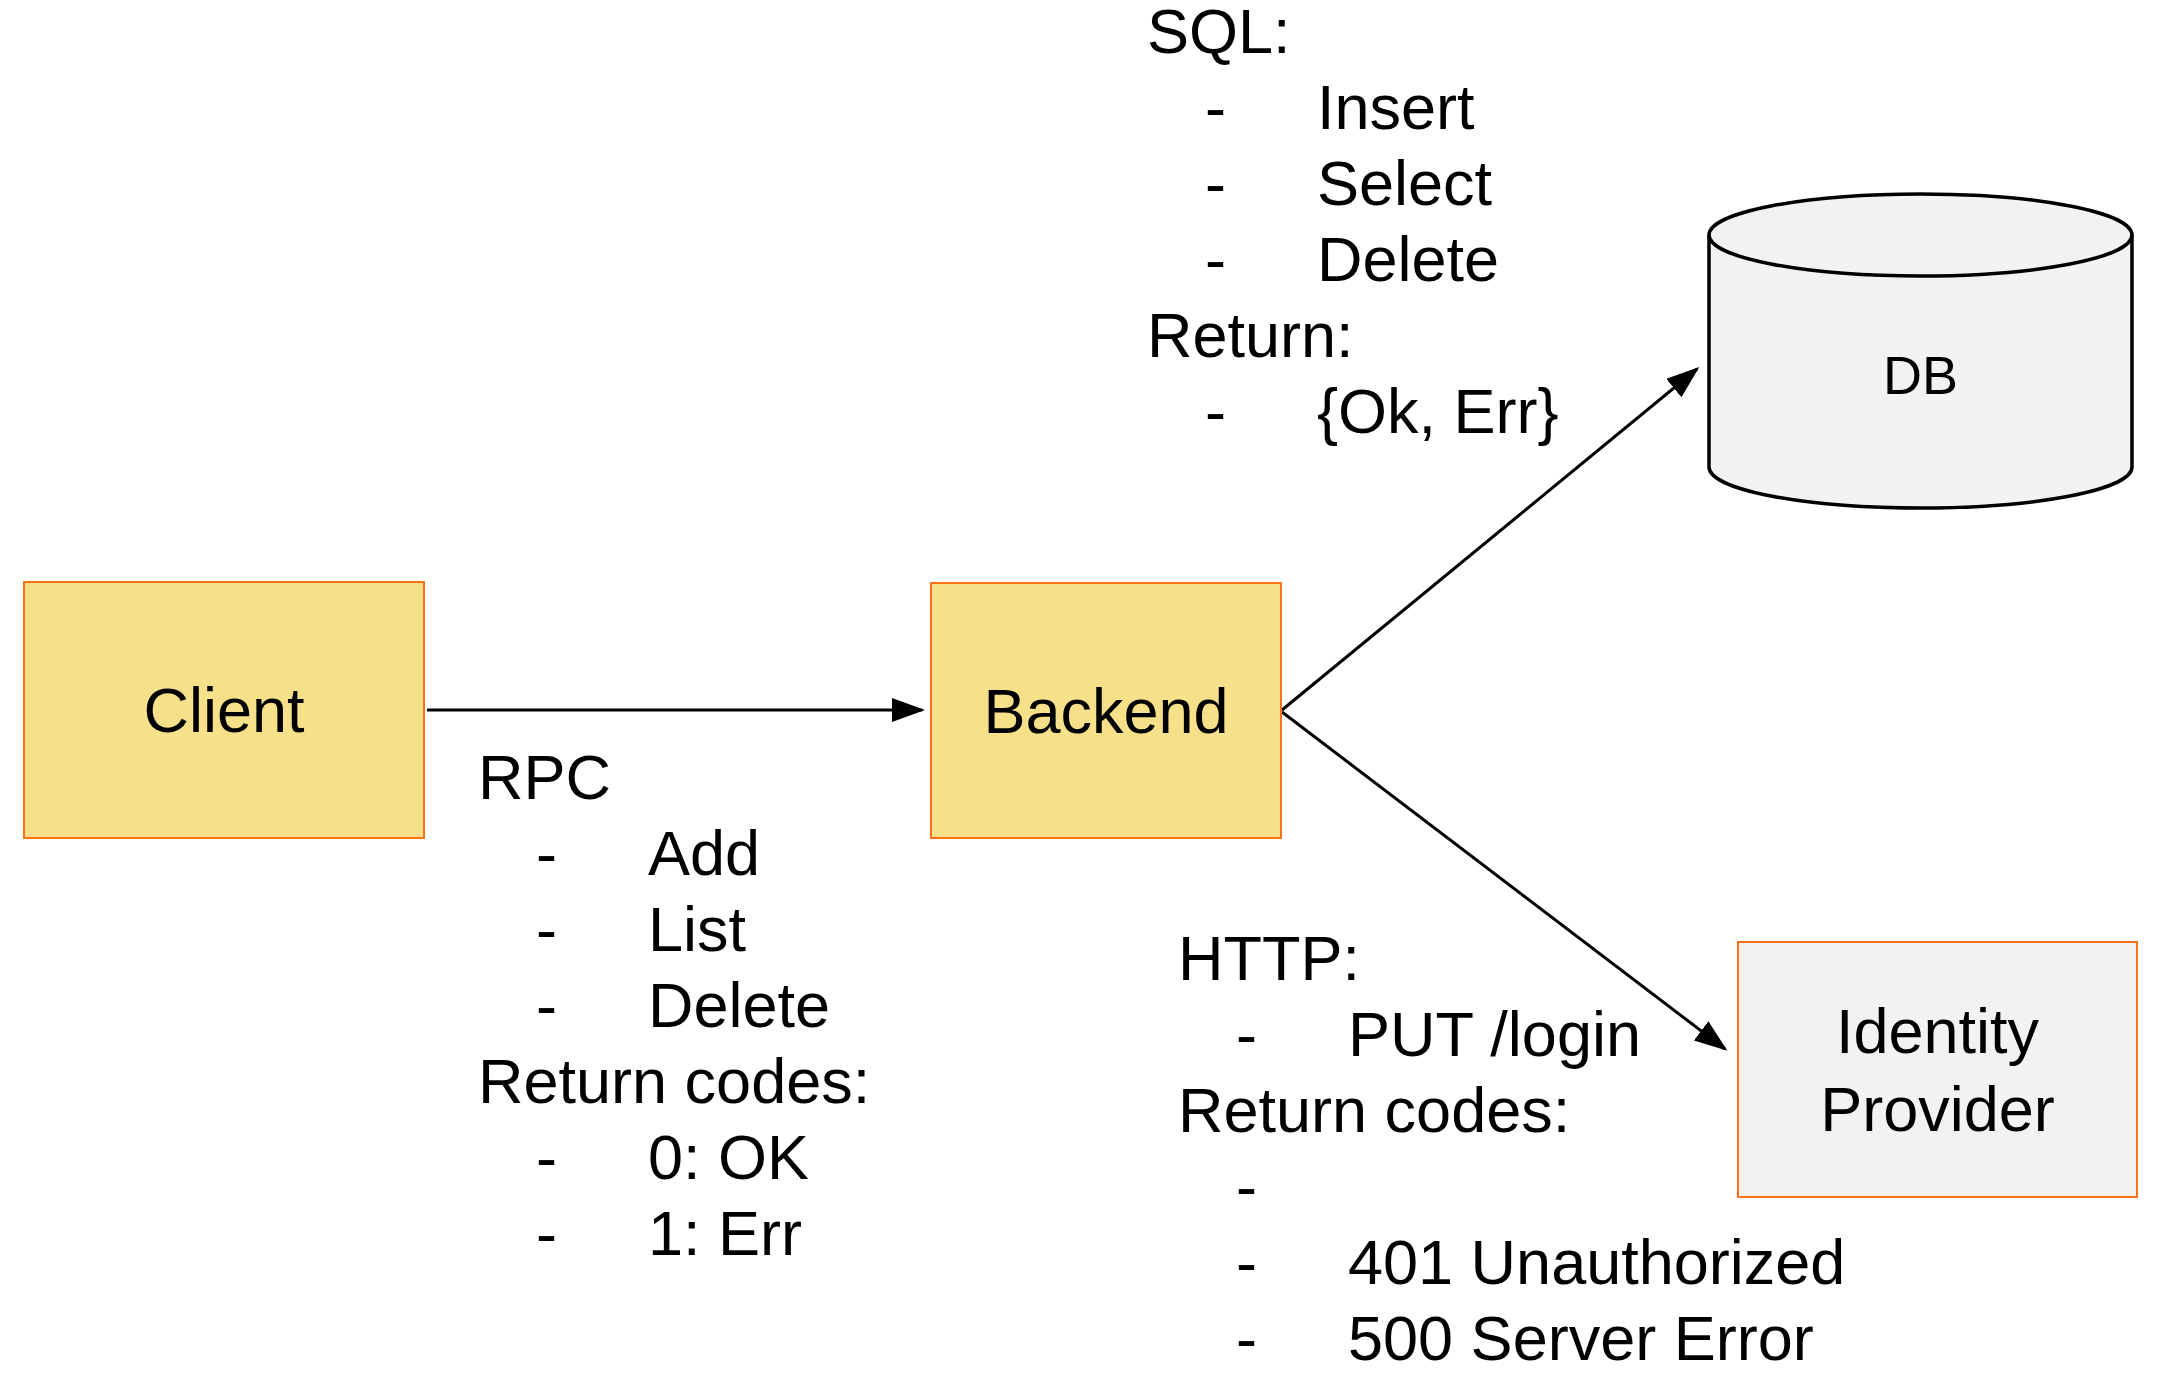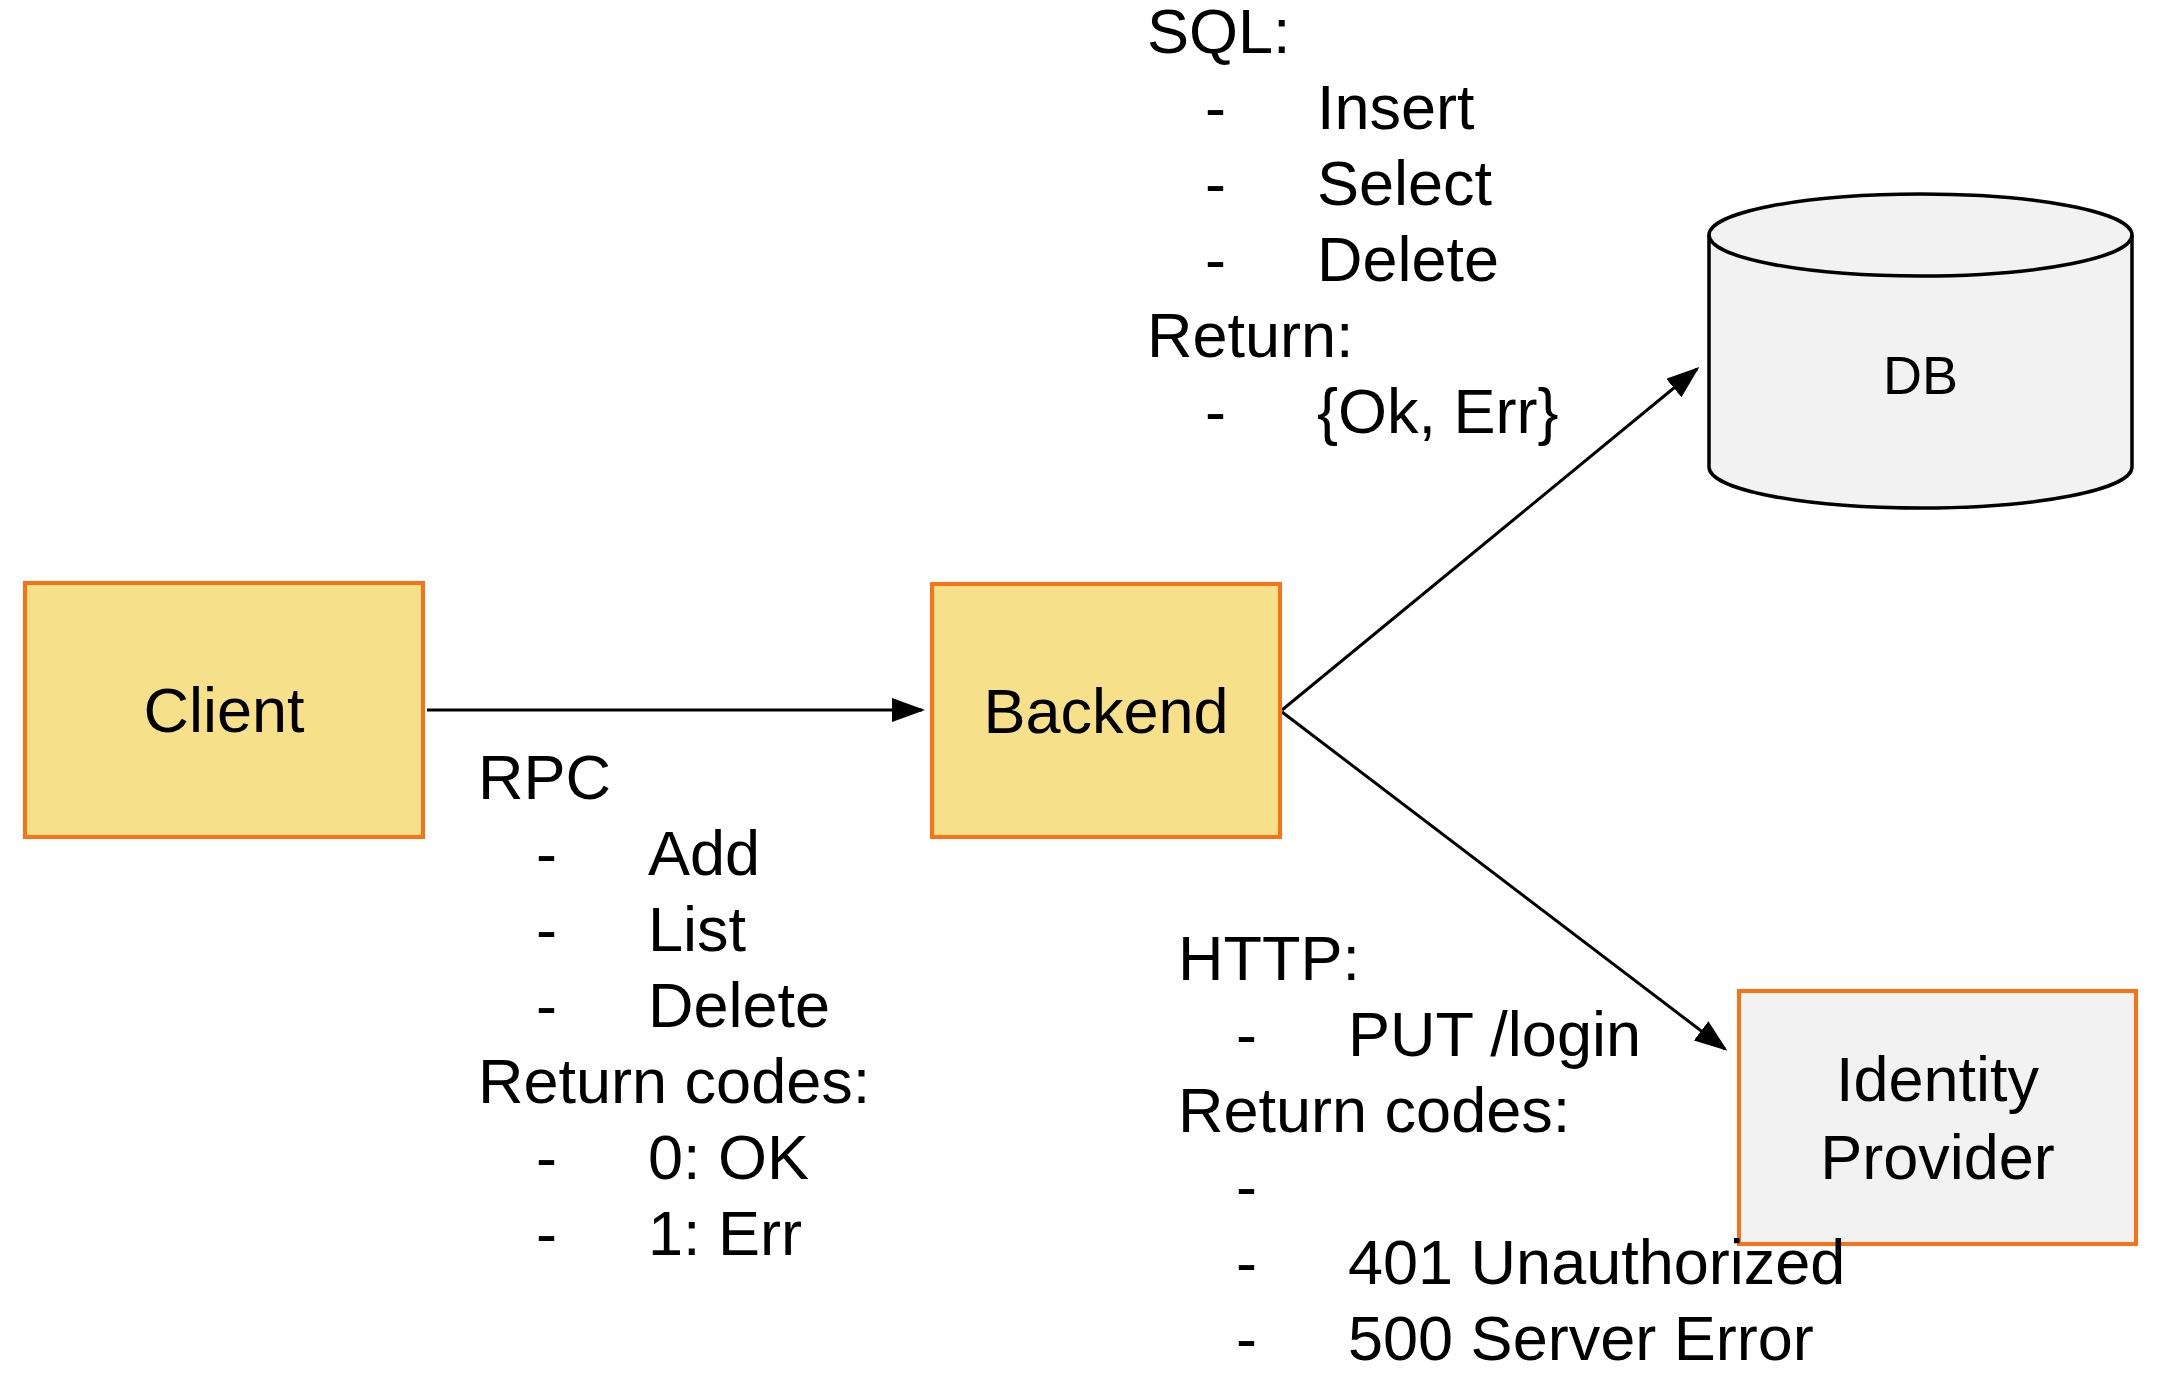--- a/index.html
+++ b/index.html
@@ -35,27 +35,27 @@
     fill: none;
     stroke: #000;
     stroke-width: 3.5;
   }
   .node {
     position: absolute;
     display: flex;
     align-items: center;
     justify-content: center;
     font-size: 63px;
-    border: 4px solid #f97316;
+    border: 2px solid #f97316;
     box-sizing: border-box;
     text-align: center;
   }
   #node-client  { left: 23px;   top: 581px; width: 402px; height: 258px; }
   #node-backend { left: 930px;  top: 582px; width: 352px; height: 257px; }
-  #node-idp     { left: 1737px; top: 941px; width: 401px; height: 257px; flex-direction: column; line-height: 78px; margin-top: 48px; }
+  #node-idp     { left: 1737px; top: 941px; width: 401px; height: 257px; flex-direction: column; line-height: 78px; }
   .db-label {
     position: absolute;
     left: 1709px;
     top: 336px;
     width: 423px;
     text-align: center;
     font-size: 54px;
     line-height: 78px;
   }
   .ann {

